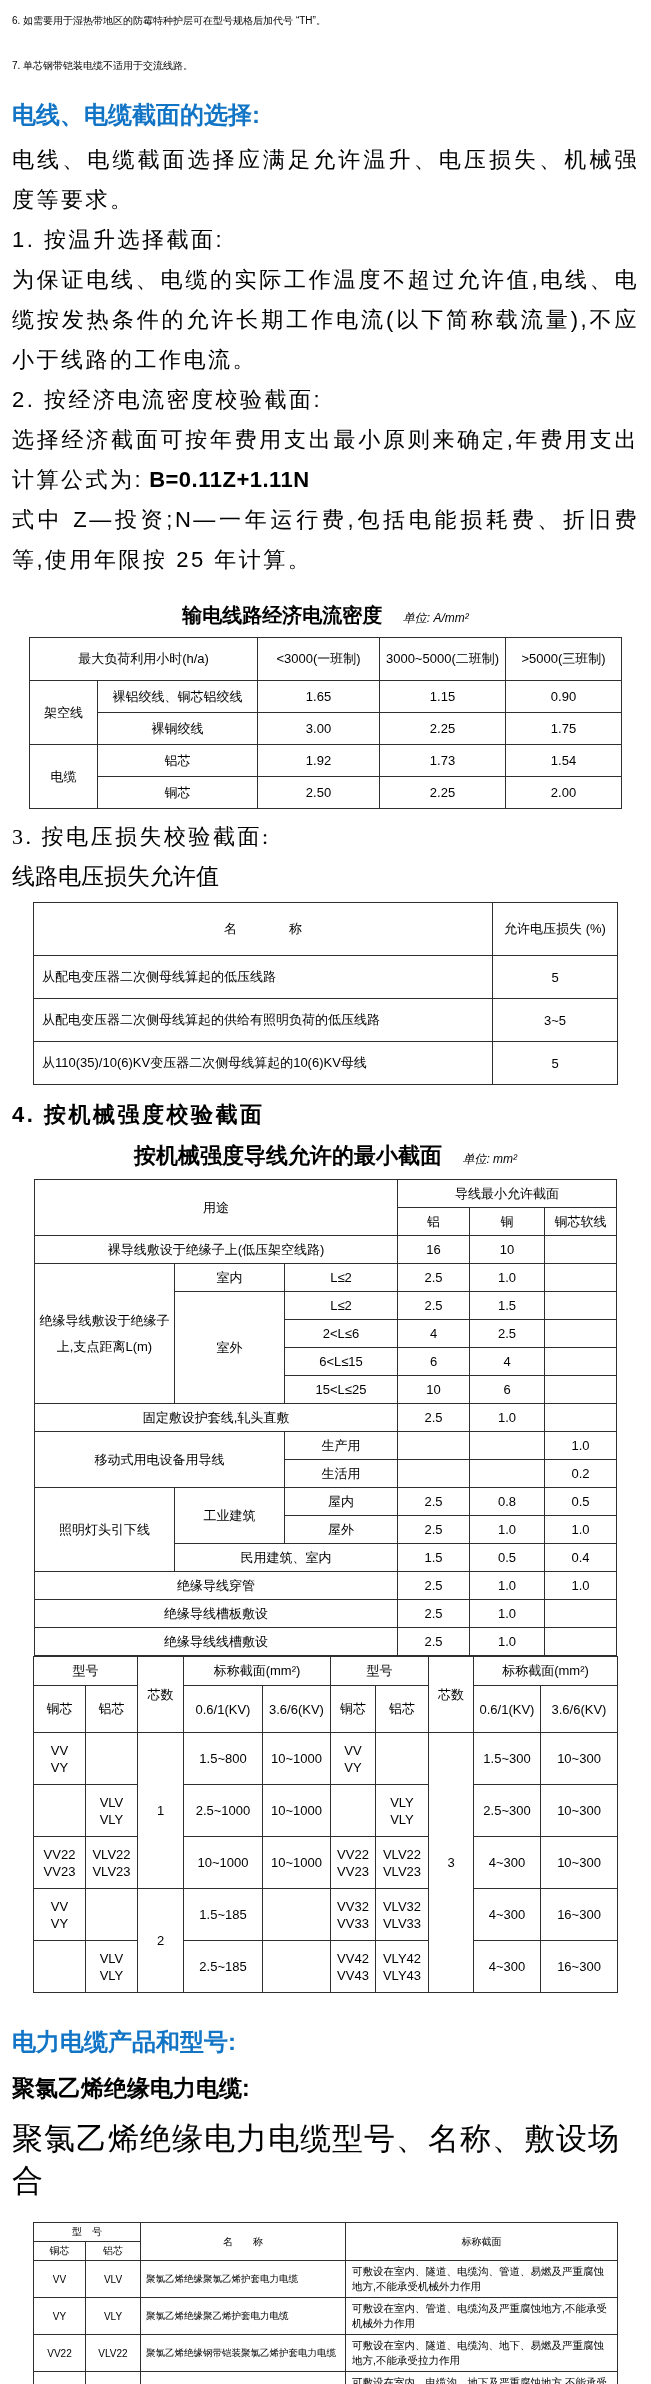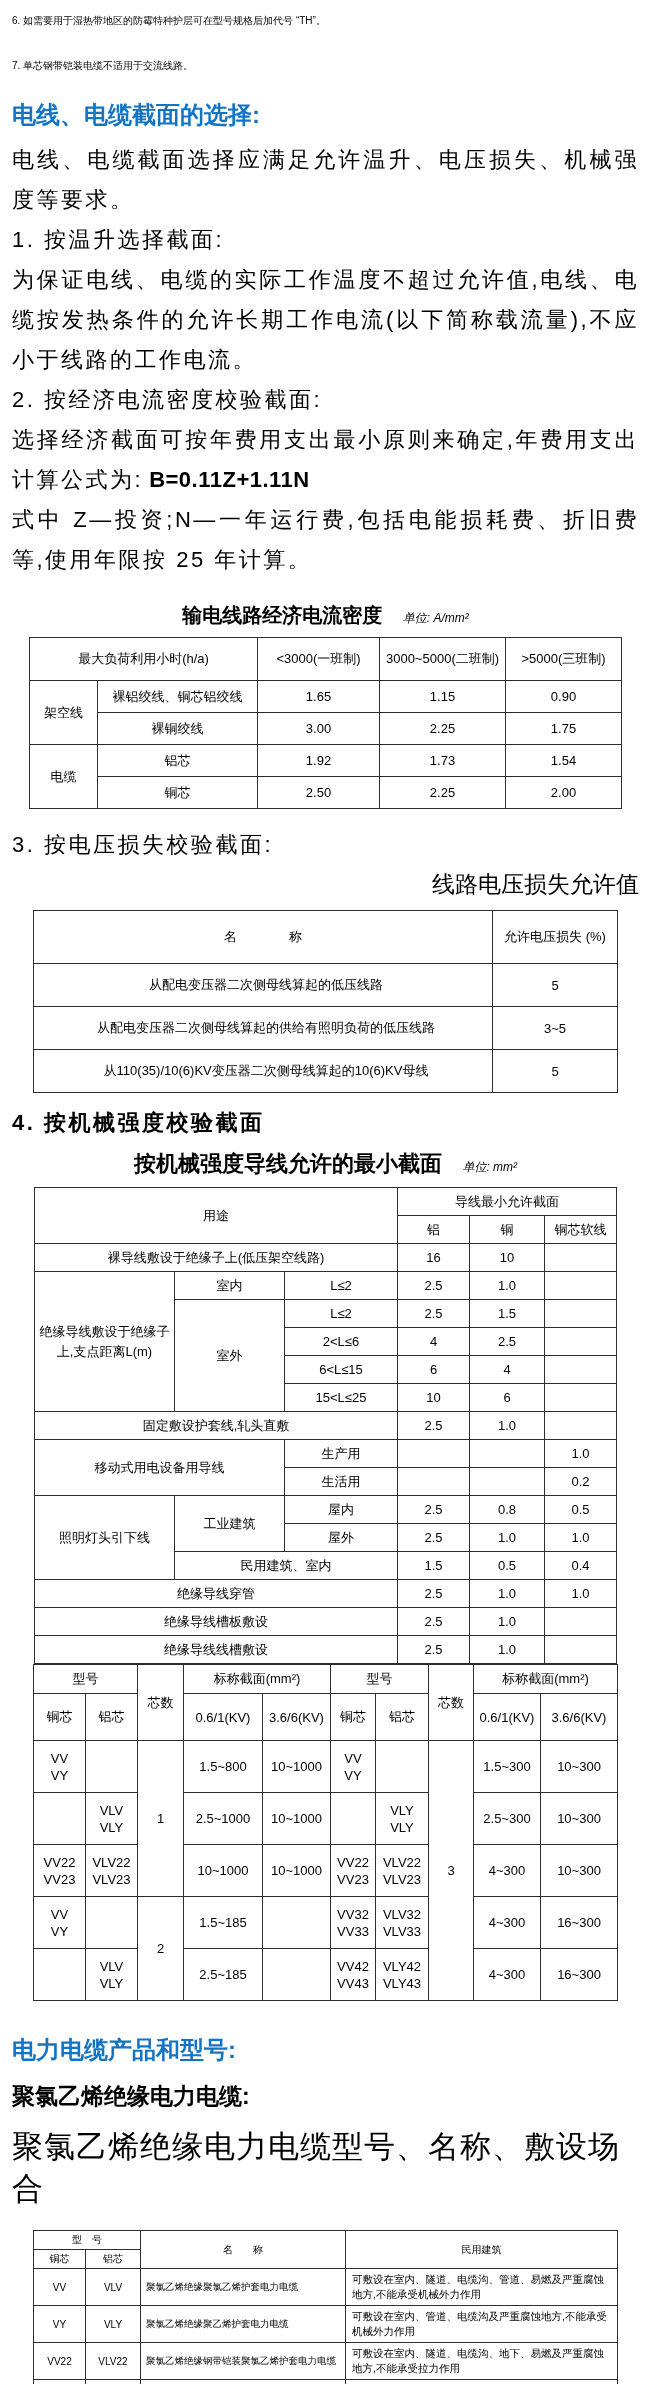--- a/index.html
+++ b/index.html
@@ -9,40 +9,40 @@
   }
   .page{padding:6px 12px 0 12px;}
   .note{font-size:10px;margin:6px 0 0 0;line-height:17px;}
   .note+.note{margin-top:28px;}
   .blue-h{color:#1274C5;font-size:24px;font-weight:bold;margin:26px 0 10px 0;line-height:30px;}
   .body-text{font-size:22px;line-height:40px;letter-spacing:2.5px;text-align:justify;margin:0;}
   .formula{font-weight:bold;letter-spacing:0.5px;margin-left:6px;}
   .tbl-title{ text-align:center;margin:22px 0 8px 0;}
   .tbl-title .tt{font-size:20px;font-weight:bold;}
   .tbl-title .unit{font-size:12px;margin-left:16px;font-style:italic;}
-  .tbl-title2{text-align:right;font-size:23px;margin:4px 0 10px 0;}
+  .tbl-title2{text-align:left;font-size:23px;margin:4px 0 10px 0;}
   .big-cap{text-align:center;font-size:21px;font-weight:bold;margin:20px 0 10px 0;}
   .bold-h{font-size:23px;font-weight:bold;margin:16px 0 8px 0;}
   .t5-cap{font-size:31px;margin:14px 0 20px 0;letter-spacing:1px;}
 
   table{border-collapse:collapse;margin:0 auto;table-layout:fixed;}
   th,td{border:1px solid #2e2e2e;text-align:center;font-weight:normal;padding:1px 2px;overflow:hidden;}
 
   .t1{width:592px;font-size:13px;}
   .t1 th{height:40px;}
   .t1 td{height:29px;}
 
   .t2{width:584px;font-size:13px;}
   .t2 th{height:50px;}
   .t2 td{height:40px;}
-  .t2 td.lname{text-align:center;padding-left:8px;}
+  .t2 td.lname{text-align:left;padding-left:8px;}
 
   .t3{width:582px;font-size:13px;}
   .t3 td,.t3 th{height:25px;}
-  .t3 td.grp{line-height:20px;}
+  .t3 td.grp{line-height:26px;}
 
   .t4{width:584px;font-size:13px;}
   .t4 td{height:49px;}
   .t4 th{height:26px;}
   .t4 th.kv{height:44px;}
   .ml{white-space:pre-line;line-height:17px;}
 
   .t5{width:584px;font-size:10px;}
   .t5 th{height:16px;}
   .t5 td{padding:4px 3px;}
@@ -106,21 +106,21 @@
     </tr>
     <tr>
       <td>铜芯</td>
       <td>2.50</td>
       <td>2.25</td>
       <td>2.00</td>
     </tr>
   </tbody>
     </table>
 
-  <p class="body-text" style="margin-top:16px;">3. 按电压损失校验截面:</p>
+  <p class="body-text" style="margin-top:8px;font-family:Liberation Serif, serif;">3. 按电压损失校验截面:</p>
   <div class="tbl-title2">线路电压损失允许值</div>
   <table class="t2">
     <colgroup>
         <col style="width:459px">
         <col style="width:125px">
       </colgroup>
     <tbody>
         <tr>
       <th>名　　　　称</th>
       <th>允许电压损失 (%)</th>
@@ -373,21 +373,21 @@
     <colgroup>
         <col style="width:52px">
         <col style="width:55px">
         <col style="width:205px">
         <col style="width:272px">
       </colgroup>
     <tbody>
         <tr>
       <th colspan="2">型　号</th>
       <th rowspan="2">名　　称</th>
-      <th rowspan="2">民用建筑</th>
+      <th rowspan="2">标称截面</th>
     </tr>
     <tr>
       <th>铜芯</th>
       <th>铝芯</th>
     </tr>
     <tr>
       <td>VV</td>
       <td>VLV</td>
       <td class="nm">聚氯乙烯绝缘聚氯乙烯护套电力电缆</td>
       <td class="loc">可敷设在室内、隧道、电缆沟、管道、易燃及严重腐蚀地方,不能承受机械外力作用</td>

